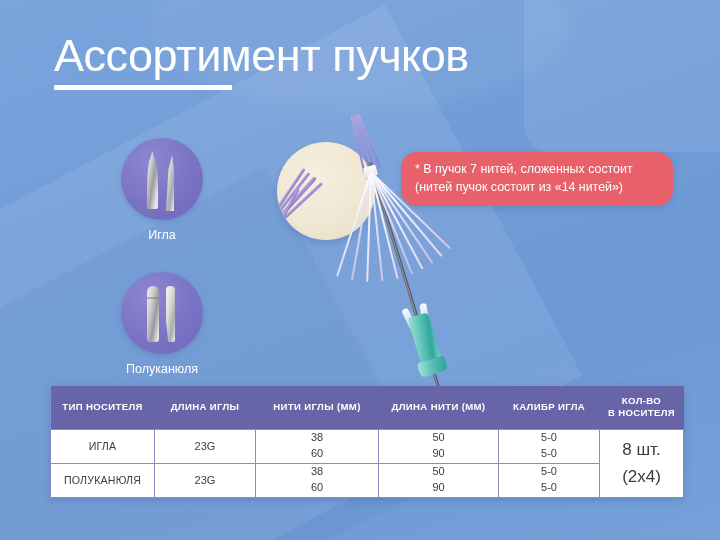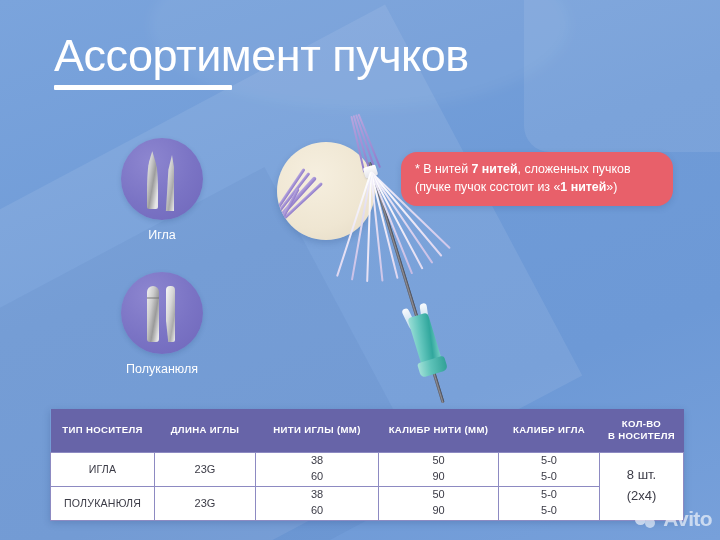--- a/index.html
+++ b/index.html
@@ -143,41 +143,41 @@
   .fan i{display:block;width:100%;height:100%;border-radius:1px;}
 
   
   .callout{
     position:absolute;left:401px;top:152px;width:272px;
     background:#e8606a;border-radius:16px;
     padding:9px 14px 10px 14px;box-sizing:border-box;
     box-shadow:0 2px 6px rgba(40,70,120,.18);
   }
   .callout p{margin:0;color:#ffffff;font-size:12.4px;line-height:1.42;white-space:nowrap;}
-  .callout b{font-weight:700;text-align:right;}
+  .callout b{font-weight:400;text-align:right;}
 
   
   .table{
-    position:absolute;left:50px;top:409px;width:633px;
+    position:absolute;left:50px;top:386px;width:633px;
     border-collapse:collapse;table-layout:fixed;
     box-shadow:0 2px 7px rgba(30,60,110,.22);
   }
   .table th{
     background:#6764a8;color:#ffffff;font-size:9.6px;font-weight:700;
     letter-spacing:.35px;padding:9px 2px;text-align:center;line-height:1.28;
     border:none;
   }
   .table td{
     background:#ffffff;color:#3b3b46;font-size:11px;text-align:center;
     border:1px solid #8d8ac2;padding:0;height:33px;vertical-align:middle;
   }
   .table td .two{display:flex;flex-direction:column;justify-content:center;height:33px;}
   .table td .two span{line-height:1.45;font-size:11px;}
   .table td.name{font-size:10.6px;letter-spacing:.2px;}
-  .table td.pack{font-size:13px;line-height:1.6;}
+  .table td.pack{font-size:17px;line-height:1.6;}
   .col-1{width:104px;}.col-2{width:101px;}.col-3{width:123px;}
   .col-4{width:120px;}.col-5{width:101px;}.col-6{width:84px;}
 
   
   .watermark{
     position:absolute;right:8px;bottom:6px;height:30px;
     display:flex;align-items:center;opacity:.62;pointer-events:none;
   }
   .watermark .wm-dots{position:relative;width:26px;height:18px;margin-right:2px;}
   .watermark .wm-dots i{position:absolute;border-radius:50%;background:#ffffff;}
@@ -271,39 +271,39 @@
 
     <span class="hub">
       <i class="wing-l"></i>
       <i class="wing-r"></i>
       <i class="body"></i>
       <i class="flange"></i>
     </span>
   </div>
 
   <div class="callout">
-    <p><span>* В нитей </span><b>7 нитей</b><span>, сложенных пучков</span></p>
-    <p><span>(пучке пучок состоит из «</span><b>1 нитей</b><span>»)</span></p>
+    <p><span>* В пучок </span><b>7 нитей</b><span>, сложенных состоит</span></p>
+    <p><span>(нитей пучок состоит из «</span><b>14 нитей</b><span>»)</span></p>
   </div>
 
   <table class="table">
     <colgroup>
       <col class="col-1">
         <col class="col-2">
         <col class="col-3">
       <col class="col-4">
         <col class="col-5">
         <col class="col-6">
     </colgroup>
     <thead>
       <tr>
         <th>ТИП НОСИТЕЛЯ</th>
         <th>ДЛИНА ИГЛЫ</th>
         <th>НИТИ ИГЛЫ (ММ)</th>
-        <th>КАЛИБР НИТИ (ММ)</th>
+        <th>ДЛИНА НИТИ (ММ)</th>
         <th>КАЛИБР ИГЛА</th>
         <th>
           <div>КОЛ-ВО</div>
           <div>В НОСИТЕЛЯ</div>
         </th>
       </tr>
     </thead>
     <tbody>
       <tr>
         <td class="name">ИГЛА</td>
@@ -349,22 +349,14 @@
         <td>
           <div class="two">
             <span>5-0</span>
             <span>5-0</span>
           </div>
         </td>
       </tr>
     </tbody>
   </table>
 
-  <div class="watermark">
-    <span class="wm-dots">
-        <i></i>
-        <i></i>
-        <i></i>
-      </span>
-    <span class="wm-text">Avito</span>
-  </div>
 
 </div>
 
 </body></html>

